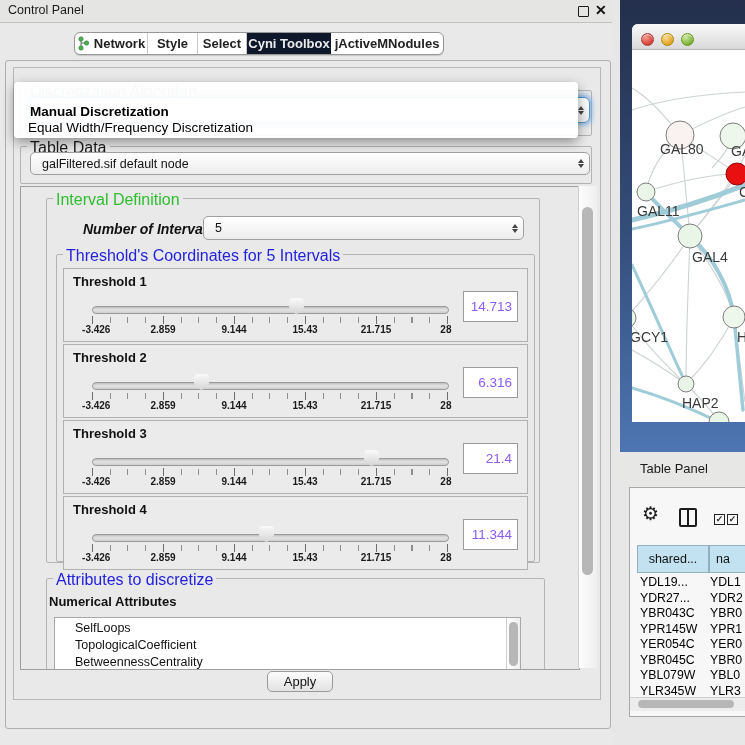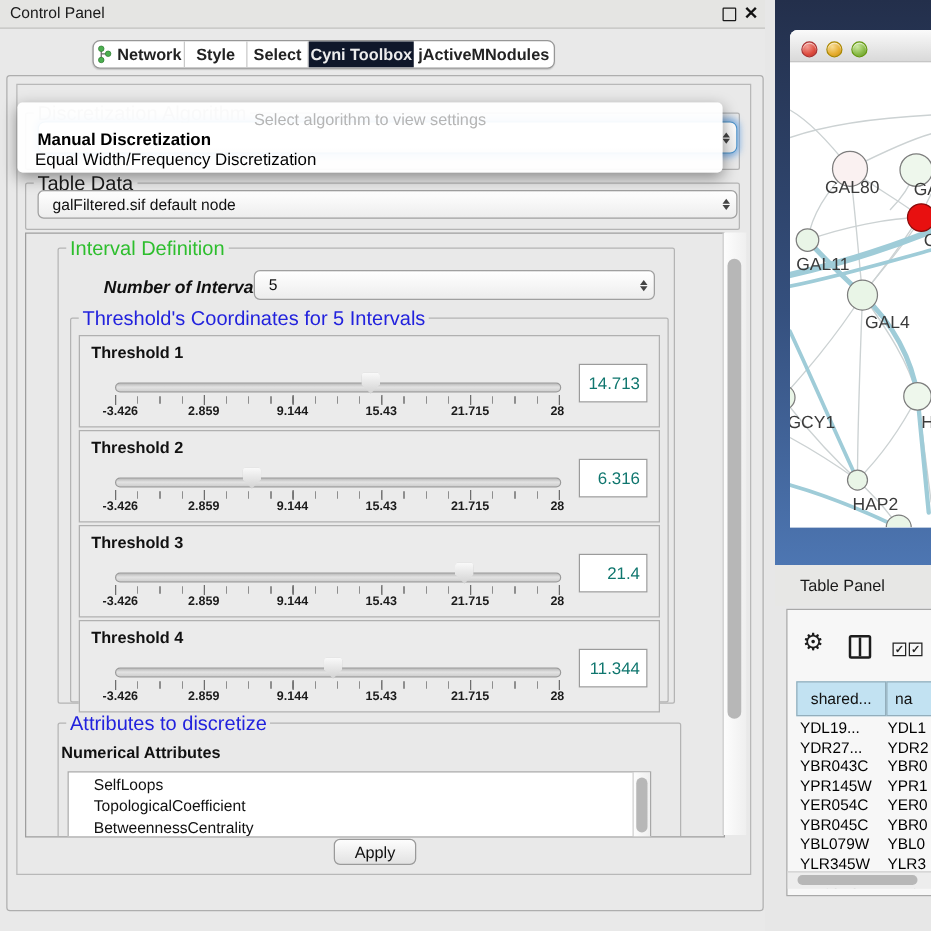--- a/index.html
+++ b/index.html
@@ -39,21 +39,21 @@
     background:linear-gradient(#bdbdbd,#e3e3e3 45%,#cfcfcf);}
   .handle{position:absolute;top:29px;width:15px;height:17px;
     background:linear-gradient(#fafafa,#d2d2d2);
     clip-path:polygon(12% 0,88% 0,100% 14%,100% 55%,50% 100%,0 55%,0 14%);
     filter:drop-shadow(0 0 1px #777);}
   .ticks{position:absolute;left:28px;top:48px;width:356px;height:6px;
     background:repeating-linear-gradient(to right,#8e8e8e 0 1px,transparent 1px 17.75px);}
   .majtick{position:absolute;top:-1px;width:1px;height:8px;background:#6d6d6d;}
   .ticklbl{position:absolute;top:55px;font-size:10px;font-weight:bold;color:#1a1a1a;transform:translateX(-50%);}
   .valbox{position:absolute;right:9px;top:22px;width:55px;height:31px;border:1px solid #9b9b9b;background:#fff;
-    font-size:13.5px;color:#0f766e;display:flex;align-items:center;justify-content:flex-end;padding-right:5px;box-sizing:border-box;}
+    font-size:13.5px;color:#8b5cf6;display:flex;align-items:center;justify-content:flex-end;padding-right:5px;box-sizing:border-box;}
 
   .listitem{position:absolute;left:20px;font-size:12.5px;color:#111;}
   .vsb-track{background:linear-gradient(to right,#fdfdfd,#efefef);border-left:1px solid #cfcfcf;}
   .sb-thumb{position:absolute;background:#b7b7b7;border-radius:6px;}
 
   .btn{box-sizing:border-box;border:1px solid #9a9a9a;border-radius:5px;background:linear-gradient(#fdfdfd,#e2e2e2);
     font-size:13px;color:#111;display:flex;align-items:center;justify-content:center;}
 
   .popup{left:14px;top:82px;width:564px;height:56px;background:rgba(255,255,255,0.94);border-radius:4px;
     box-shadow:0 4px 12px rgba(0,0,0,0.4);}
@@ -269,21 +269,20 @@
   </div>
 
   <div class="abs vsb-track" style="left:578px;top:186px;width:18px;height:482px;">
     <span class="sb-thumb" style="left:3px;top:21px;width:11px;height:368px;"></span>
   </div>
 
   <div class="abs btn" style="left:267px;top:671px;width:66px;height:21px;">Apply</div>
 
 
   <div class="abs popup">
-    <span class="hint">Select algorithm to view settings</span>
     <span class="opt1">Manual Discretization</span>
     <span class="opt2">Equal Width/Frequency Discretization</span>
   </div>
 
   <div class="abs blue-frame"></div>
 
   <div class="abs macwin">
     <div class="mac-titlebar">
       <span class="tl red"></span>
       <span class="tl yel"></span>

